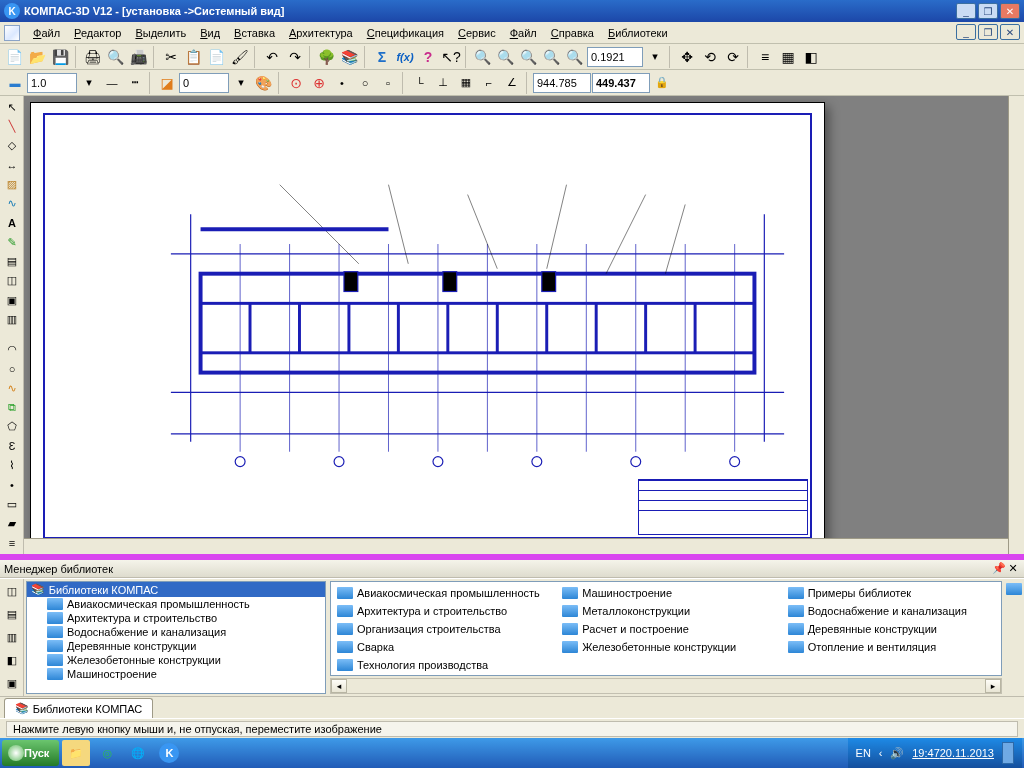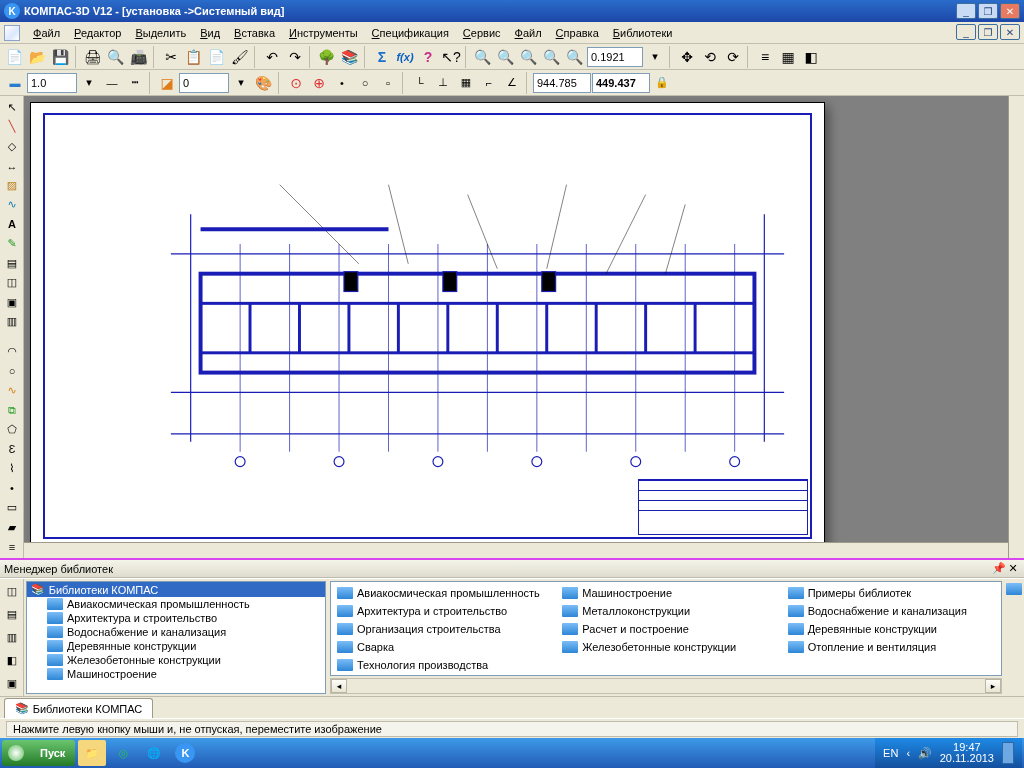--- a/index.html
+++ b/index.html
@@ -22,44 +22,44 @@
 .work-area { flex: 1; background: #808080; display: flex; position:relative; overflow:hidden;}
 .vtool { width: 24px; background: #ece9d8; border-right:1px solid #bfbcae; display:flex; flex-direction:column; padding:2px 1px; gap:1px;}
 .drawing-zone{ flex:1; background:#808080; display:flex; align-items:flex-start; justify-content:flex-start; padding:6px; overflow:auto;}
 .paper{ width:795px; height:448px; background:white; border:1px solid #000; box-shadow:4px 4px 10px rgba(0,0,0,0.4); position:relative;}
 .frame-outer{ position:absolute; left:12px; top:10px; right:12px; bottom:10px; border:2px solid #1a1db5;}
 .blueprint{ position:absolute; left:50px; top:40px; right:30px; bottom:80px; }
 .stamp{ position:absolute; right:2px; bottom:2px; width:170px; height:56px; border:1px solid #1a1db5; background:white;}
 .stamp-row{border-top:1px solid #1a1db5;height:10px;}
 .vsb{ width:16px; background:#ece9d8; border-left:1px solid #9e9a87;}
 .work-area > .hsb{position:absolute;left:24px;right:16px;bottom:0;height:16px;background:#ece9d8;border-top:1px solid #9e9a87;}
-.libmgr { background:#ece9d8; border-top:2px solid #d946ef; display:flex;flex-direction:column;}
+.libmgr { background:#ece9d8; border-top:6px solid #d946ef; display:flex;flex-direction:column;}
 .libmgr-title{height:18px;display:flex;align-items:center;padding:0 4px;background:linear-gradient(to bottom,#f5f4ea,#dedcce);border-bottom:1px solid #bfbcae;}
 .libmgr-title .sp{flex:1;}
 .pin{width:14px;height:14px;display:flex;align-items:center;justify-content:center;cursor:pointer;}
 .lib-body{height:118px;display:flex;border-top:1px solid #fff;}
 .lib-left{width:24px;background:#ece9d8;border-right:1px solid #bfbcae;display:flex;flex-direction:column;gap:1px;padding:2px 1px;}
 .lib-tree{width:300px;background:white;border:1px solid #7f9db9;margin:2px;overflow:auto;}
 .tree-item{display:flex;align-items:center;padding:1px 4px 1px 20px;gap:4px;cursor:pointer;}
 .tree-item.root{padding-left:4px;background:#316ac5;color:white;}
 .folder-icon{width:16px;height:12px;background:linear-gradient(#7bbdf7,#2d86d6);border-radius:1px;position:relative;flex-shrink:0;}
 .lib-list{flex:1;background:white;border:1px solid #7f9db9;margin:2px;overflow:auto;display:grid;grid-template-columns:repeat(3,1fr);grid-auto-rows:18px;column-gap:10px;align-content:start;padding:2px;}
 .lib-list-item{display:flex;align-items:center;gap:4px;padding:0 4px;cursor:pointer;white-space:nowrap;overflow:hidden;}
 .lib-hsb{height:16px;margin:0 2px 2px 2px;background:#ece9d8;border:1px solid #c3c0b1;display:flex;align-items:center;}
 .lib-hsb .arr{width:16px;height:14px;background:linear-gradient(#fefdf8,#e8e5d4);border:1px solid #b8b5a3;display:flex;align-items:center;justify-content:center;font-size:9px;}
 .lib-hsb .track{flex:1;}
 .tab-row{height:22px;background:#ece9d8;display:flex;align-items:flex-end;padding:0 4px;border-top:1px solid #bfbcae;}
 .tab{padding:3px 10px;background:#fff;border:1px solid #9e9a87;border-bottom:none;border-radius:3px 3px 0 0;display:flex;align-items:center;gap:4px;cursor:pointer;}
 .status{height:20px;background:#ece9d8;border-top:1px solid #fff;display:flex;align-items:center;padding:0 6px;}
 .status-cell{border:1px solid #bfbcae;padding:1px 6px;background:#f5f4ec;flex:1;}
 .taskbar{height:30px;background:linear-gradient(to bottom,#3e9ae8,#215bb6);display:flex;align-items:center;padding:0 2px;color:white;}
-.startbtn{height:26px;padding:0 10px 0 6px;background:linear-gradient(to bottom,#6bc56e,#247a28);border-radius:3px;display:flex;align-items:center;gap:16px;font-weight:bold;cursor:pointer;}
+.startbtn{height:26px;padding:0 10px 0 6px;background:linear-gradient(to bottom,#6bc56e,#247a28);border-radius:3px;display:flex;align-items:center;gap:0;font-weight:bold;cursor:pointer;}
 .tb-tile{width:28px;height:26px;margin-left:3px;display:flex;align-items:center;justify-content:center;border-radius:2px;cursor:pointer;font-size:16px;}
 .tray{margin-left:auto;display:flex;align-items:center;gap:8px;padding:0 8px;height:100%;background:linear-gradient(to bottom,#1e8ae6,#144f9d);}
-.clock{display:flex;flex-direction:column;align-items:center;line-height:11px;font-size:10px;}
+.clock{display:flex;flex-direction:row;align-items:center;line-height:11px;font-size:10px;text-decoration:underline;}
 svg{display:block;}
 .mini-icon{font-size:14px;line-height:1;}
 </style>
 </head>
 <body>
 
 <div class="titlebar">
   <div class="app-icon">K</div>
   <div class="title-text">КОМПАС-3D V12 - [установка -&gt;Системный вид]</div>
   <div class="winbtns">
@@ -69,21 +69,21 @@
   </div>
 </div>
 
 <div class="menubar">
   <div class="doc-icon"></div>
   <div class="menu-item">Файл</div>
   <div class="menu-item">Редактор</div>
   <div class="menu-item">Выделить</div>
   <div class="menu-item">Вид</div>
   <div class="menu-item">Вставка</div>
-  <div class="menu-item">Инструменты</div>
+  <div class="menu-item">Архитектура</div>
   <div class="menu-item">Спецификация</div>
   <div class="menu-item">Сервис</div>
   <div class="menu-item">Файл</div>
   <div class="menu-item">Справка</div>
   <div class="menu-item">Библиотеки</div>
   <div class="mdibtns">
     <div class="winbtn" style="background:#ece9d8">_</div>
     <div class="winbtn" style="background:#ece9d8">❐</div>
     <div class="winbtn" style="background:#ece9d8">✕</div>
   </div>

